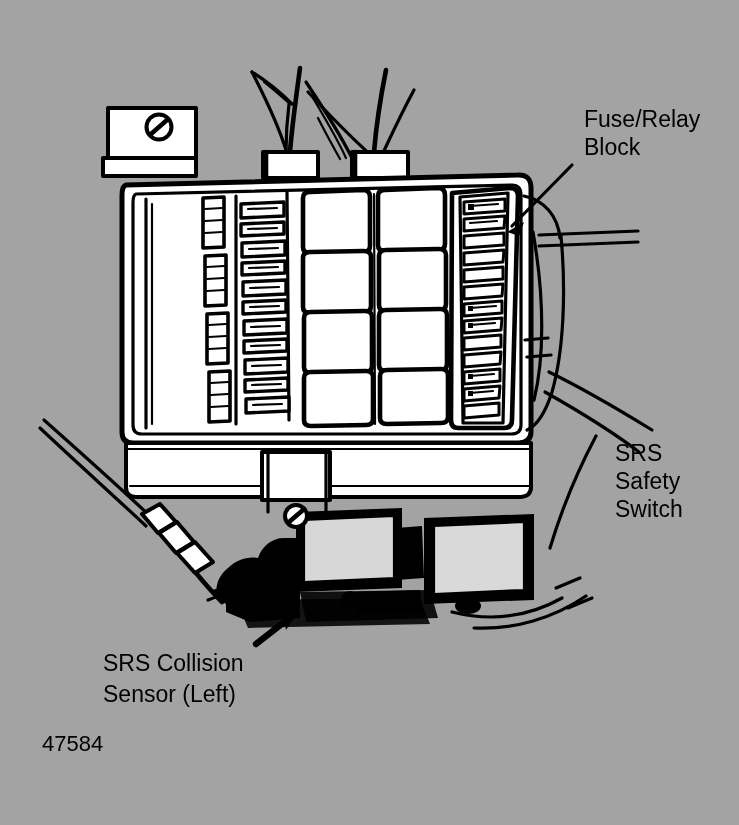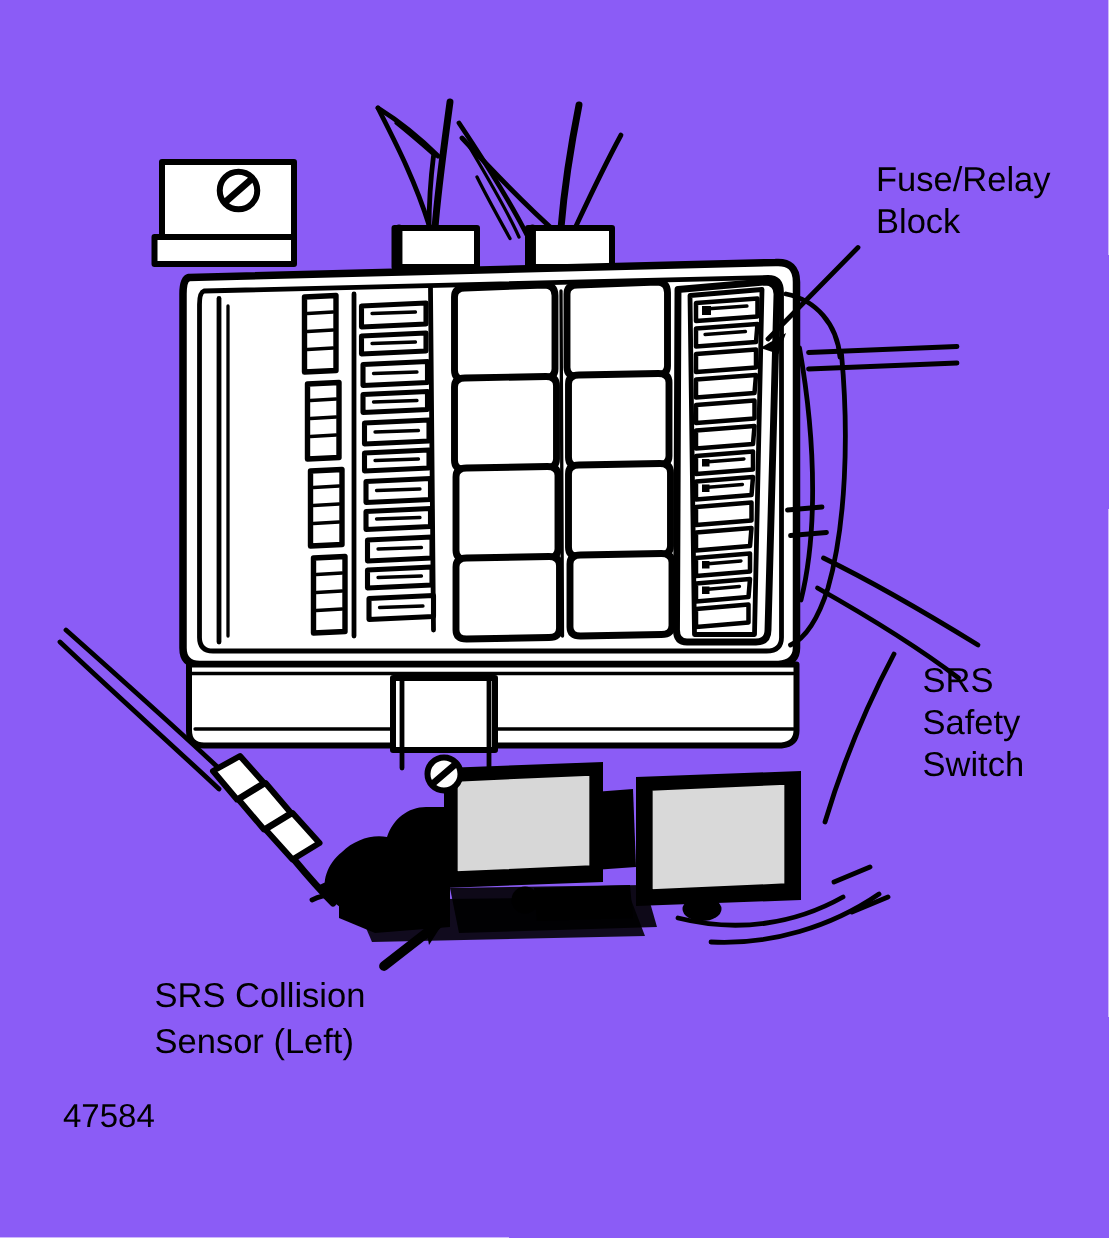--- a/index.html
+++ b/index.html
@@ -8,21 +8,21 @@
     padding: 0;
     background: #ffffff;
   }
   body {
     font-family: "Liberation Sans", sans-serif;
   }
   #figure-root {
     position: relative;
     width: 739px;
     height: 825px;
-    background: #8b5cf6;
+    background: #a3a3a3;
     overflow: hidden;
   }
   #figure-svg {
     position: absolute;
     left: 0;
     top: 0;
     width: 739px;
     height: 825px;
     display: block;
   }

